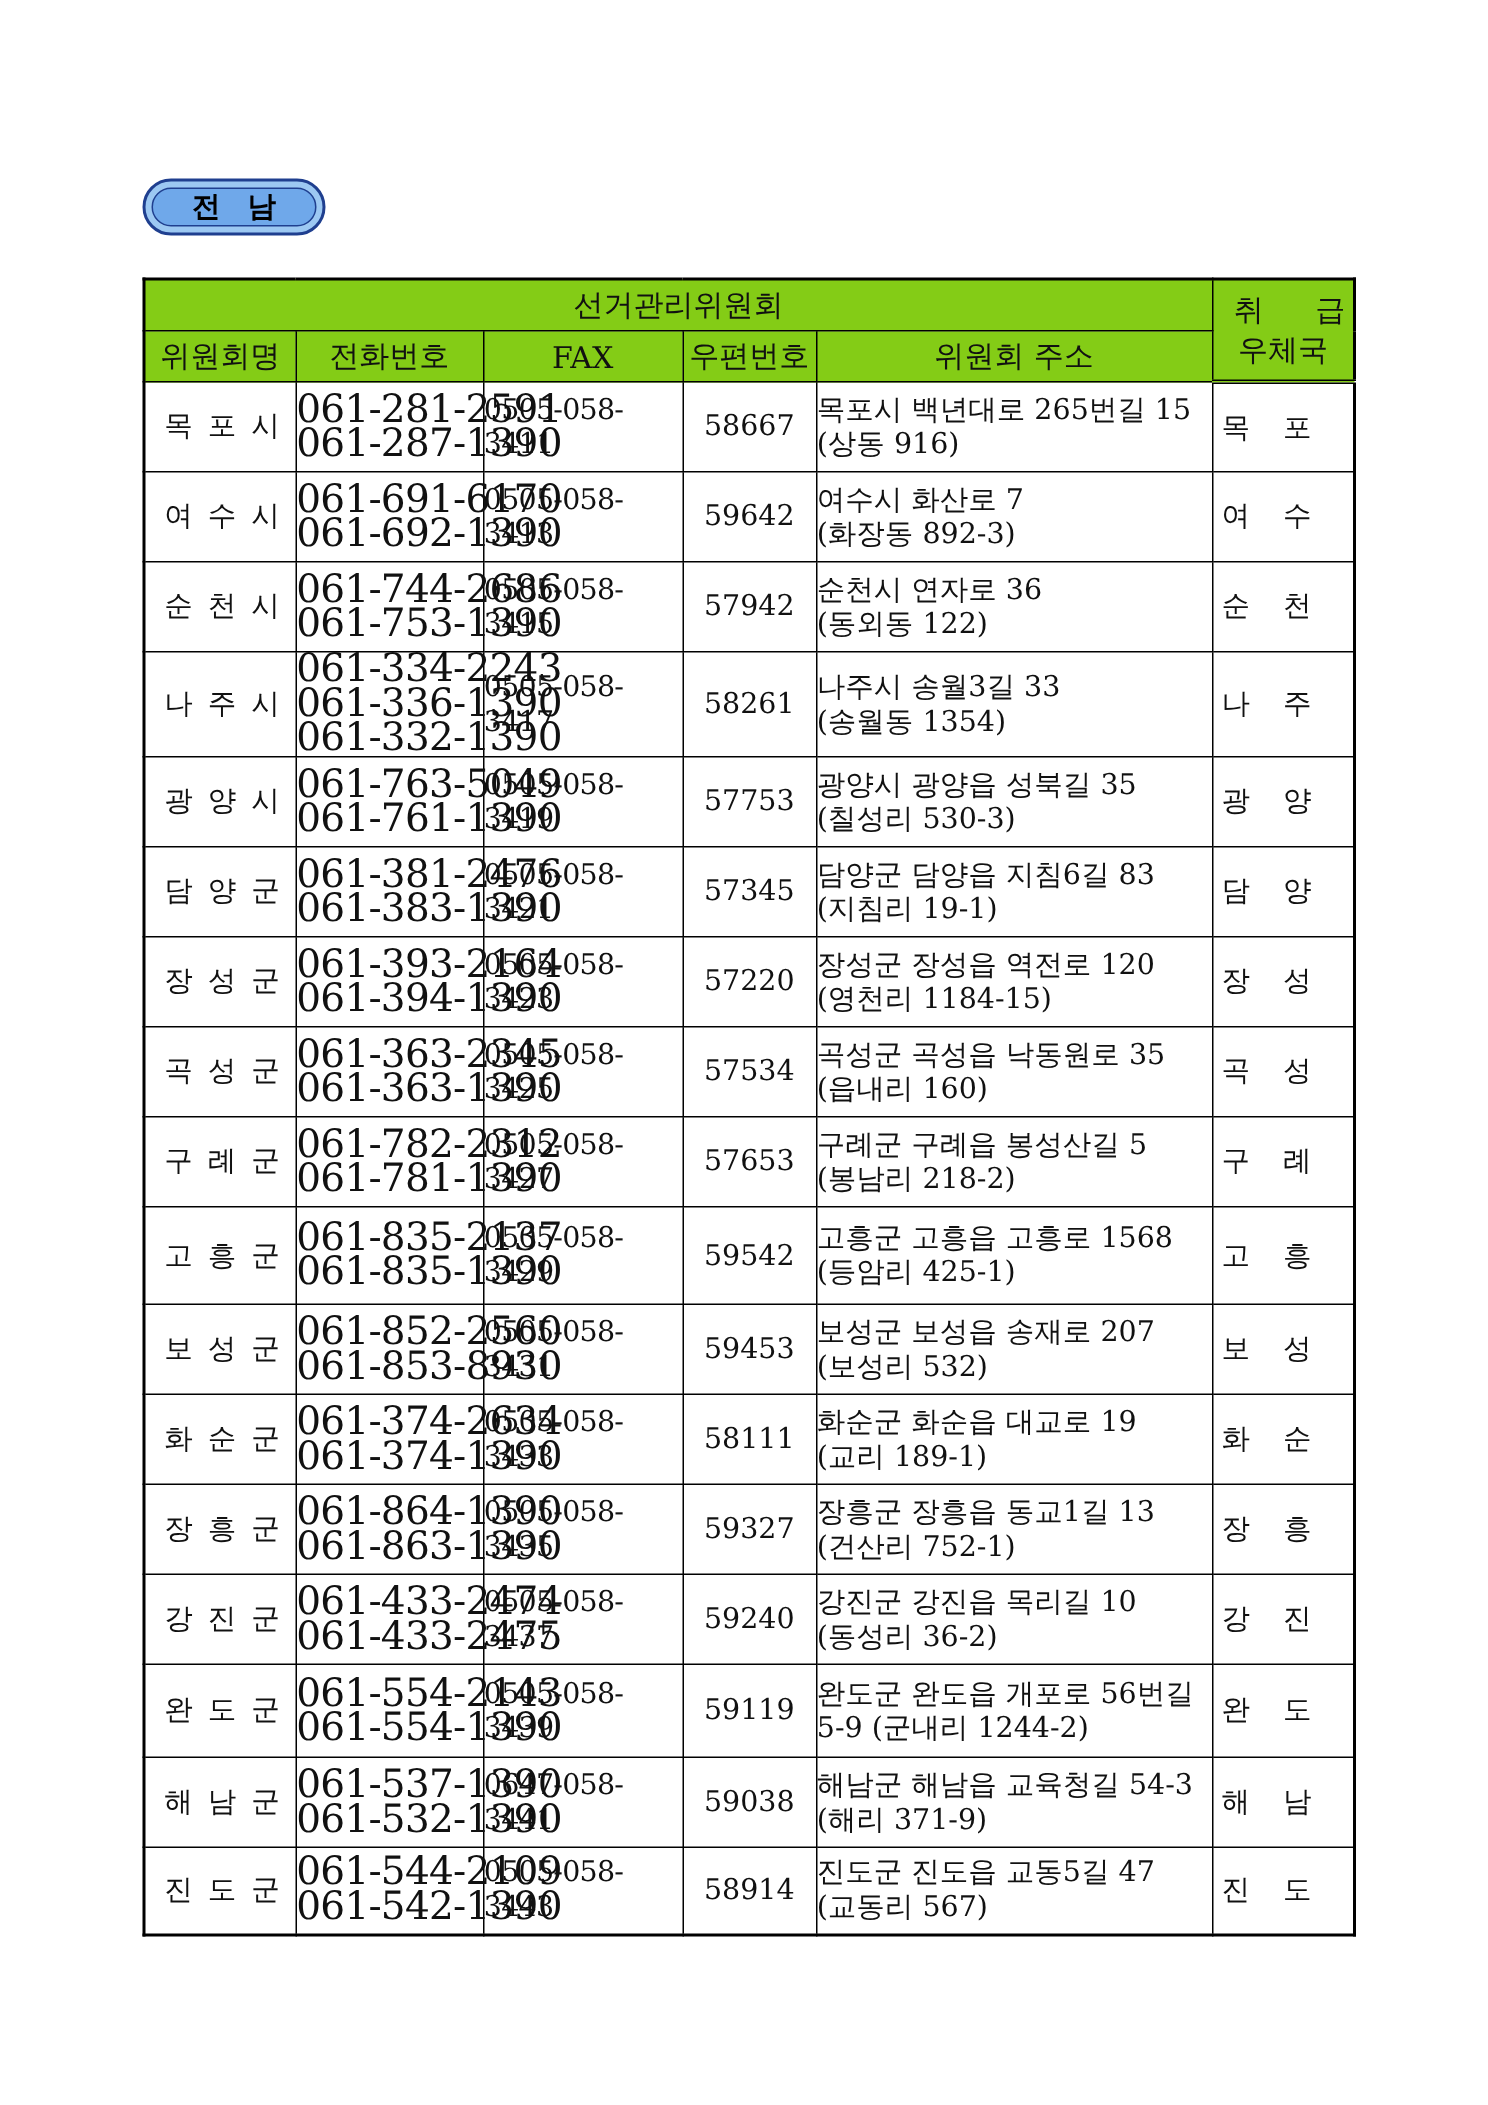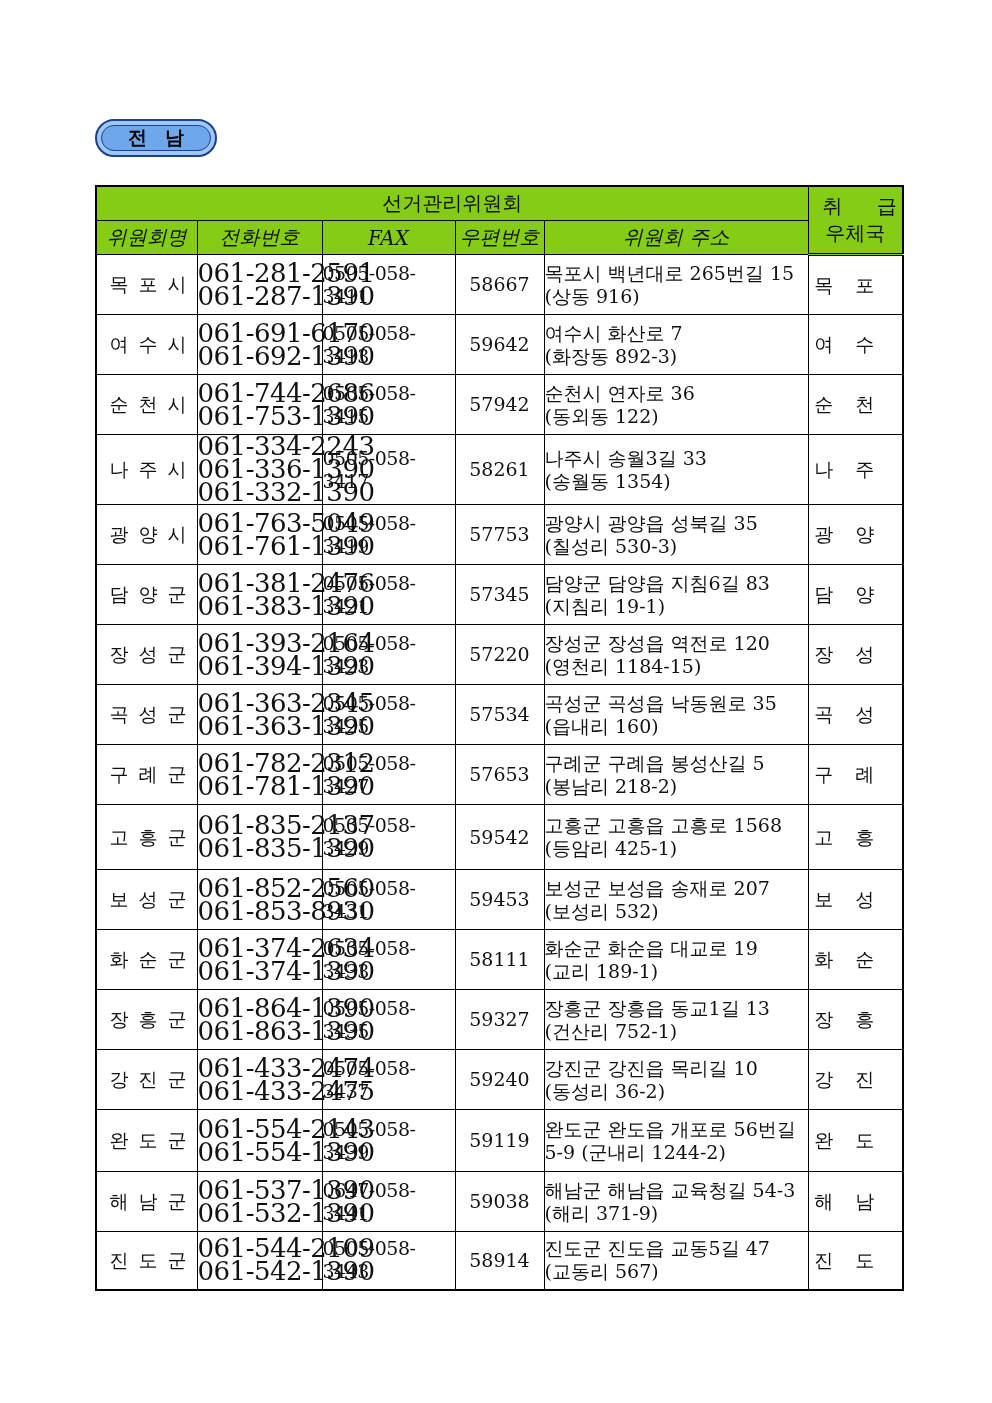--- a/index.html
+++ b/index.html
@@ -14,21 +14,21 @@
     border:1.5px solid #1f3f8f; border-radius:15px; background:#6fa8ea;
   }
   .badge-text { position:relative; font-family:Liberation Mono, monospace; font-weight:bold; font-size:19px; letter-spacing:18px; padding-left:18px; color:#000; }
   table.main {
     position:absolute; left:95px; top:185px; width:807px;
     border-collapse:collapse; border:2px solid #000; table-layout:fixed;
     font-size:19px;
   }
   table.main td, table.main th { border:1px solid #000; padding:0; }
   th { background:#84cc16; font-weight:normal; height:33px; font-size:20px; }
-  .hdr-bottom th { border-bottom:3px double #000;font-style:italic; }
+  .hdr-bottom th { border-bottom:3px double #000; }
   td { text-align:center; vertical-align:middle; line-height:23px; }
   td.name { letter-spacing:10px; text-align:right; padding-right:2px; font-size:19px; }
   td.phone { text-align:left; padding-left:2px; font-size:26px; letter-spacing:-0.5px; }
   td.fax { font-size:19px; letter-spacing:-0.5px; text-align:left; padding-left:2px; }
   td.zip { font-size:19px; }
   td.addr { text-align:left; padding-left:8px; font-size:19px; }
   td.post { letter-spacing:22px; padding-left:20px; font-size:19px; }
   .line { display:block; white-space:nowrap; }
 </style>
 </head>

